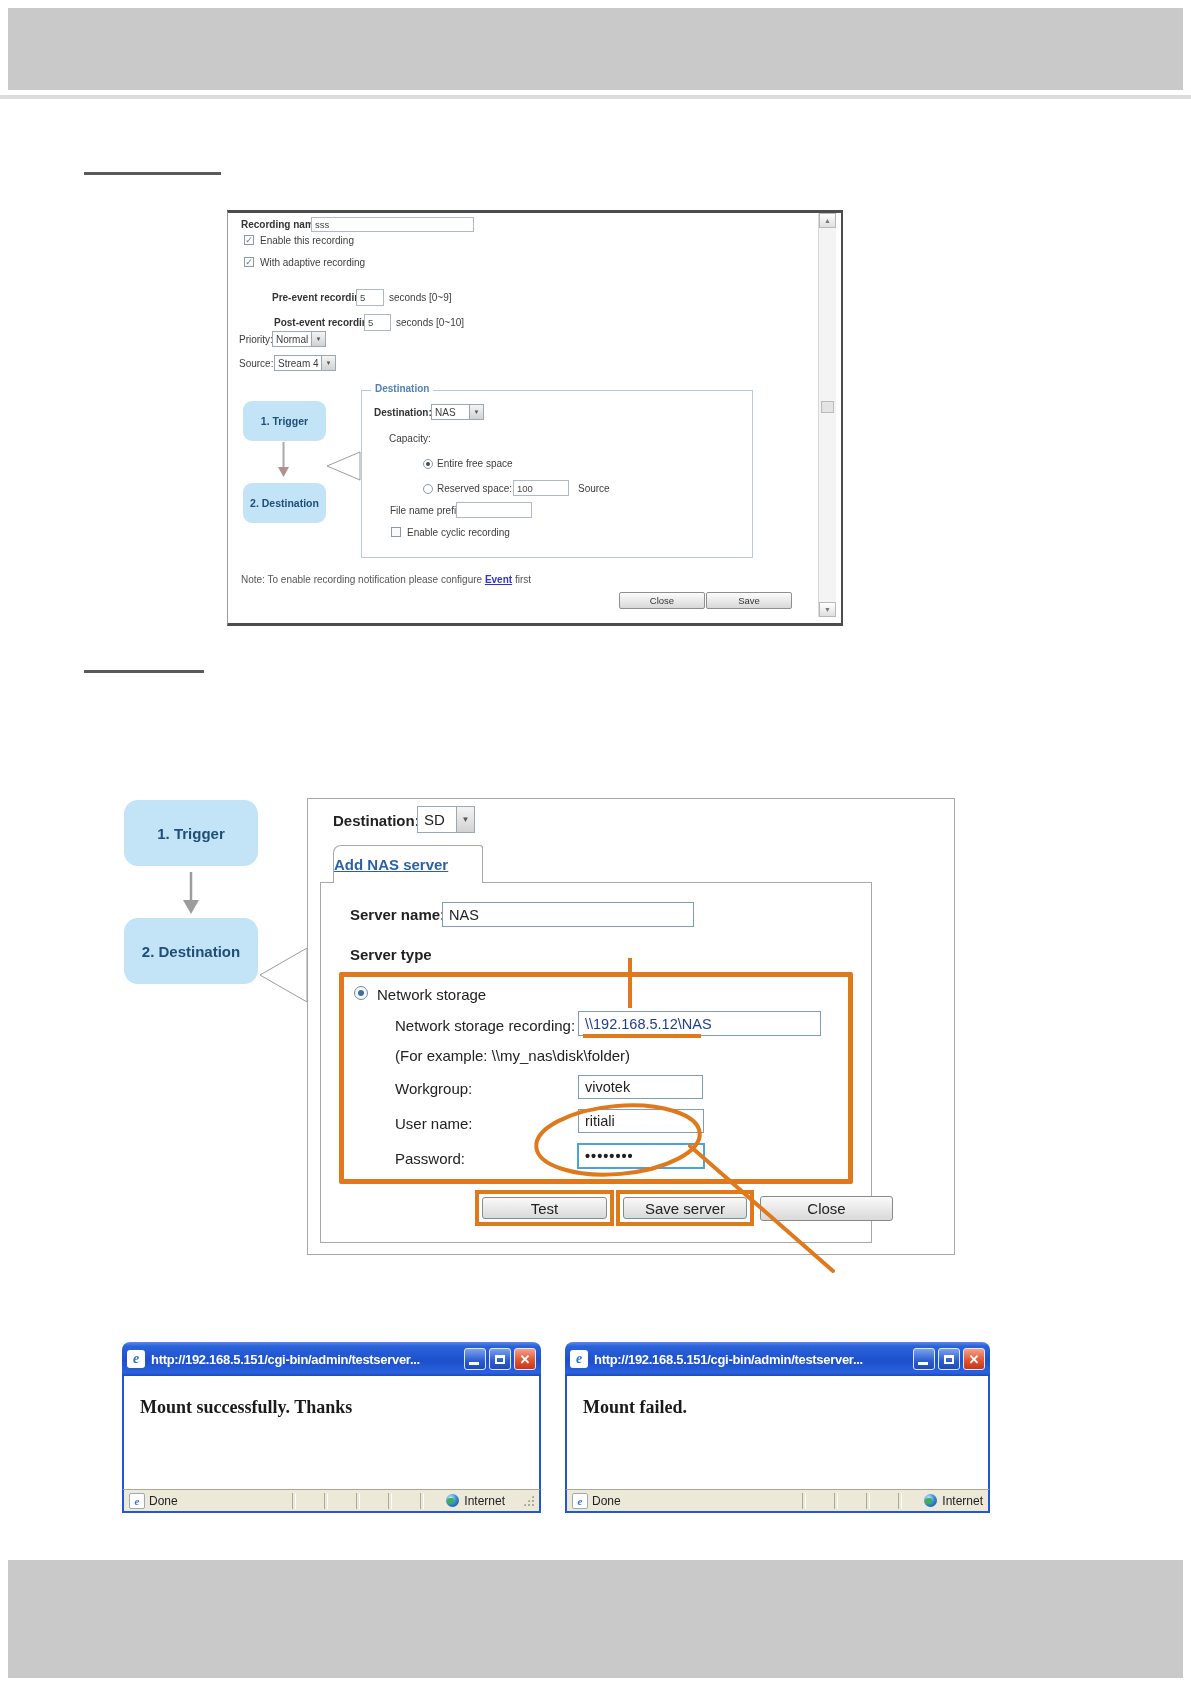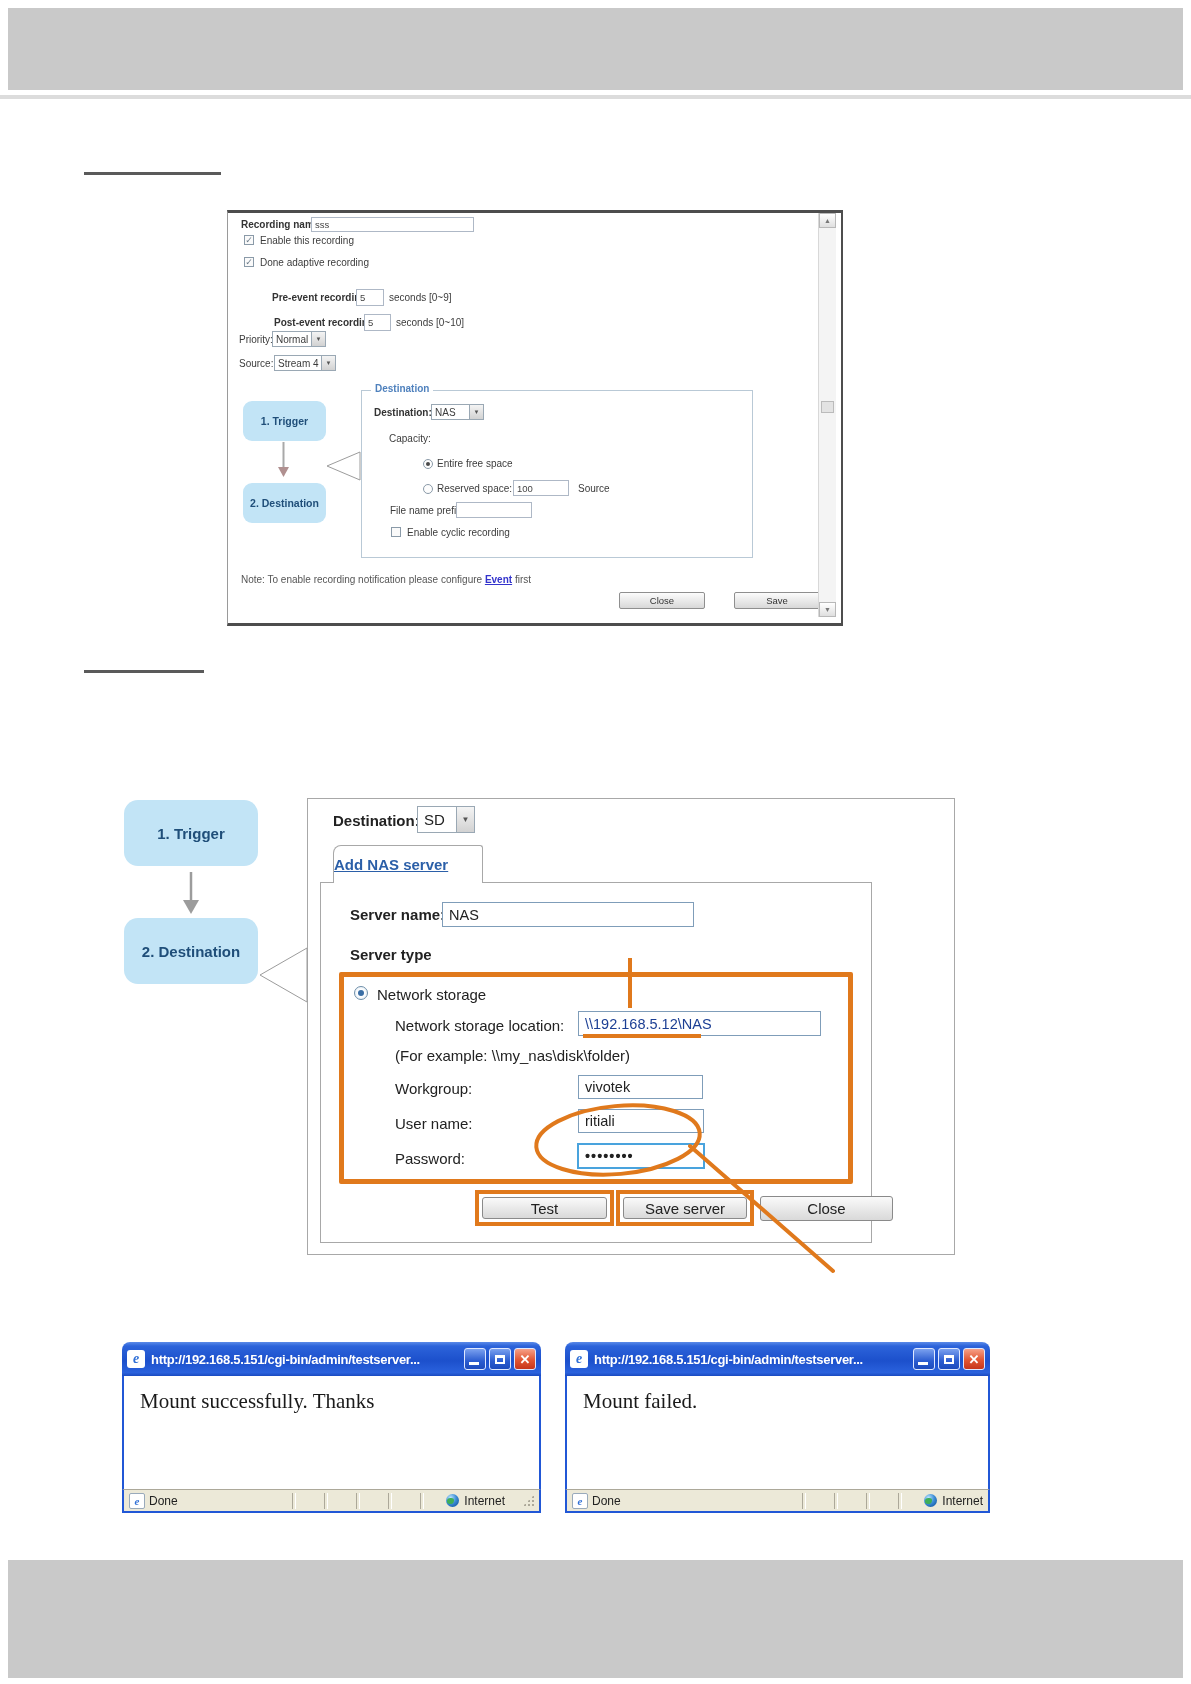--- a/index.html
+++ b/index.html
@@ -78,22 +78,22 @@
   .ietxt{flex:1;color:#fff;font-weight:bold;font-size:13px;letter-spacing:-0.3px;
         white-space:nowrap;overflow:hidden;}
   .wbtn{width:22px;height:22px;border-radius:3px;margin-left:3px;flex:none;border:1px solid #dfe8ff;
         box-sizing:border-box;position:relative;display:flex;align-items:center;justify-content:center;}
   .wbtn.bl{background:linear-gradient(#7ba1ef,#2b5cd0 60%,#1d4bbd);}
   .wbtn.rd{background:linear-gradient(#f6a188,#e25633 55%,#c6361c);color:#fff;
         font-size:13px;font-weight:bold;line-height:1;}
   .wbtn .minbar{position:absolute;left:4px;bottom:4px;width:10px;height:3px;background:#fff;}
   .wbtn .maxbox{width:10px;height:9px;border:2px solid #fff;border-top-width:3px;box-sizing:border-box;}
   .iebody{background:#fff;border-left:2px solid #2157d6;border-right:2px solid #2157d6;
-        font-family:"Liberation Serif",serif;font-size:21px;color:#1a1a1a;
-        padding:13px 16px;box-sizing:border-box;}
+        font-family:"Liberation Serif",serif;font-size:18px;color:#1a1a1a;
+        padding:21px 16px;box-sizing:border-box;font-weight:bold;}
   .iestatus{height:24px;background:#ece9d8;border-top:1px solid #aca899;
         border-left:2px solid #2157d6;border-right:2px solid #2157d6;border-bottom:2px solid #2157d6;
         display:flex;align-items:center;padding:0 5px;font-size:12px;color:#222;box-sizing:border-box;}
   .stico{width:14px;height:14px;background:#fff;border:1px solid #9ab;border-radius:2px;flex:none;
         margin-right:4px;display:flex;align-items:center;justify-content:center;
         font-family:"Liberation Serif",serif;font-weight:bold;font-style:italic;
         color:#2f6fd6;font-size:11px;}
   .sep{width:2px;height:16px;border-left:1px solid #aca899;border-right:1px solid #fff;
         margin-left:28px;flex:none;}
   .globe{width:13px;height:13px;border-radius:50%;flex:none;margin:0 5px 0 22px;
@@ -119,21 +119,21 @@
 
   <div class="a dlg" style="left:227px;top:210px;width:613px;height:410px;">
 
     <span class="a b" style="left:13px;top:6px;">Recording name:</span>
     <input class="fld1" style="left: 83px; top: 4px; width: 163px; height: 15px;" value="sss">
 
     <span class="cb" style="left:16px;top:22px;">✓</span>
     <span class="a" style="left:32px;top:22px;">Enable this recording</span>
 
     <span class="cb" style="left:16px;top:44px;">✓</span>
-    <span class="a" style="left:32px;top:44px;">Done adaptive recording</span>
+    <span class="a" style="left:32px;top:44px;">With adaptive recording</span>
 
     <span class="a b" style="left:44px;top:79px;">Pre-event recording:</span>
     <input class="fld1" style="left: 128px; top: 76px; width: 28px; height: 17px;" value="5">
     <span class="a" style="left:161px;top:79px;">seconds [0~9]</span>
 
     <span class="a b" style="left:46px;top:104px;">Post-event recording:</span>
     <input class="fld1" style="left: 136px; top: 101px; width: 27px; height: 17px;" value="5">
     <span class="a" style="left:168px;top:104px;">seconds [0~10]</span>
 
     <span class="a" style="left:11px;top:121px;">Priority:</span>
@@ -178,21 +178,21 @@
     <input class="fld1" style="left: 228px; top: 289px; width: 76px; height: 16px;">
 
     <span class="cb" style="left:163px;top:314px;color:transparent;"></span>
     <span class="a" style="left:179px;top:314px;">Enable cyclic recording</span>
 
     <div class="a" style="left:13px;top:361px;color:#555;">
       <span>Note: To enable recording notification please configure </span><span class="link">Event</span><span> first</span>
     </div>
 
     <button class="btn1" style="left:391px;top:379px;width:86px;height:17px;">Close</button>
-    <button class="btn1" style="left:506px;top:379px;width:86px;height:17px;">Save</button>
+    <button class="btn1" style="left:478px;top:379px;width:86px;height:17px;">Save</button>
 
     <div class="sb" style="left:590px;top:0;width:17px;height:404px;">
       <div class="sbbtn" style="top:0;">▲</div>
       <div class="sbthumb" style="top:188px;"></div>
       <div class="sbbtn" style="bottom:0;">▼</div>
     </div>
   </div>
 
   <div class="step step2" style="left:124px;top:800px;width:134px;height:66px;">
     <span>1. Trigger</span>
@@ -215,21 +215,21 @@
   </div>
 
   <span class="f2lab b" style="left:350px;top:906px;z-index:2;">Server name:</span>
   <input class="fld2" style="left: 442px; top: 902px; width: 252px; height: 25px; z-index: 2;" value="NAS">
 
   <span class="f2lab b" style="left:350px;top:946px;z-index:2;">Server type</span>
 
   <span class="rad2 on" style="left:354px;top:986px;z-index:2;"></span>
   <span class="f2lab" style="left:377px;top:986px;z-index:2;">Network storage</span>
 
-  <span class="f2lab" style="left:395px;top:1017px;z-index:2;">Network storage location:</span>
+  <span class="f2lab" style="left:395px;top:1017px;z-index:2;">Network storage recording:</span>
   <input class="fld2" style="left: 578px; top: 1011px; width: 243px; height: 25px; color: rgb(28, 63, 148); z-index: 2;" value="\\192.168.5.12\NAS">
 
   <span class="f2lab" style="left:395px;top:1047px;z-index:2;">(For example: \\my_nas\disk\folder)</span>
 
   <span class="f2lab" style="left:395px;top:1080px;z-index:2;">Workgroup:</span>
   <input class="fld2" style="left: 578px; top: 1075px; width: 125px; height: 24px; z-index: 2;" value="vivotek">
 
   <span class="f2lab" style="left:395px;top:1115px;z-index:2;">User name:</span>
   <input class="fld2" style="left: 578px; top: 1109px; width: 126px; height: 24px; z-index: 2;" value="ritiali">
 

